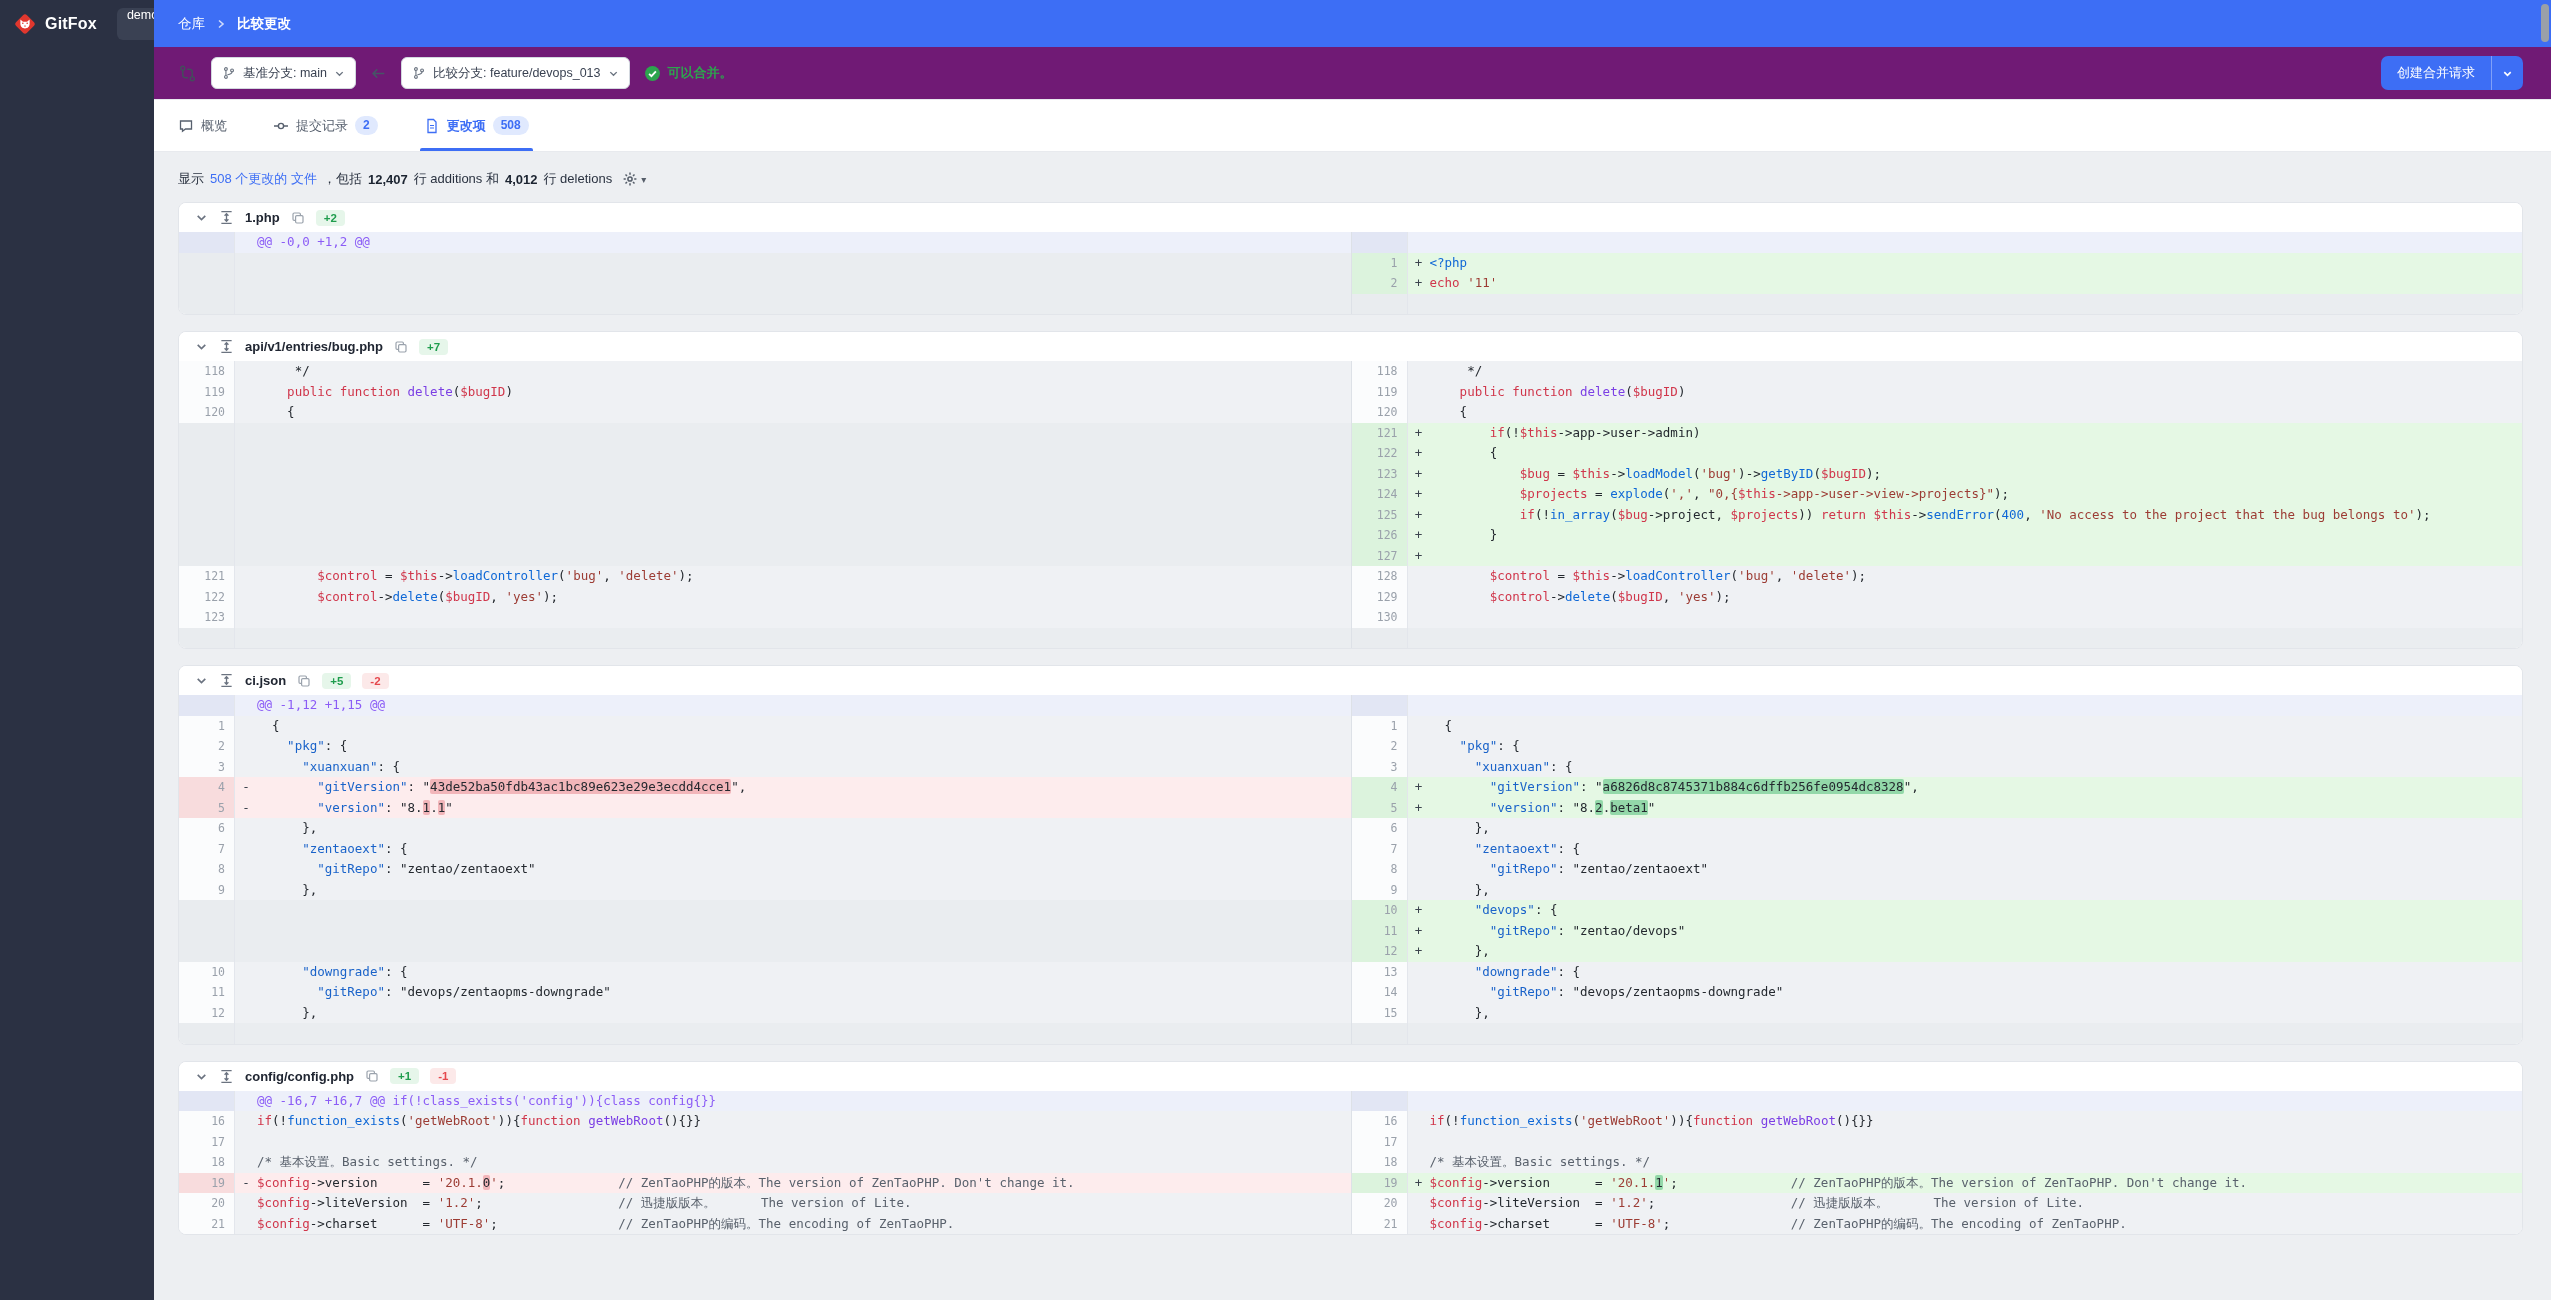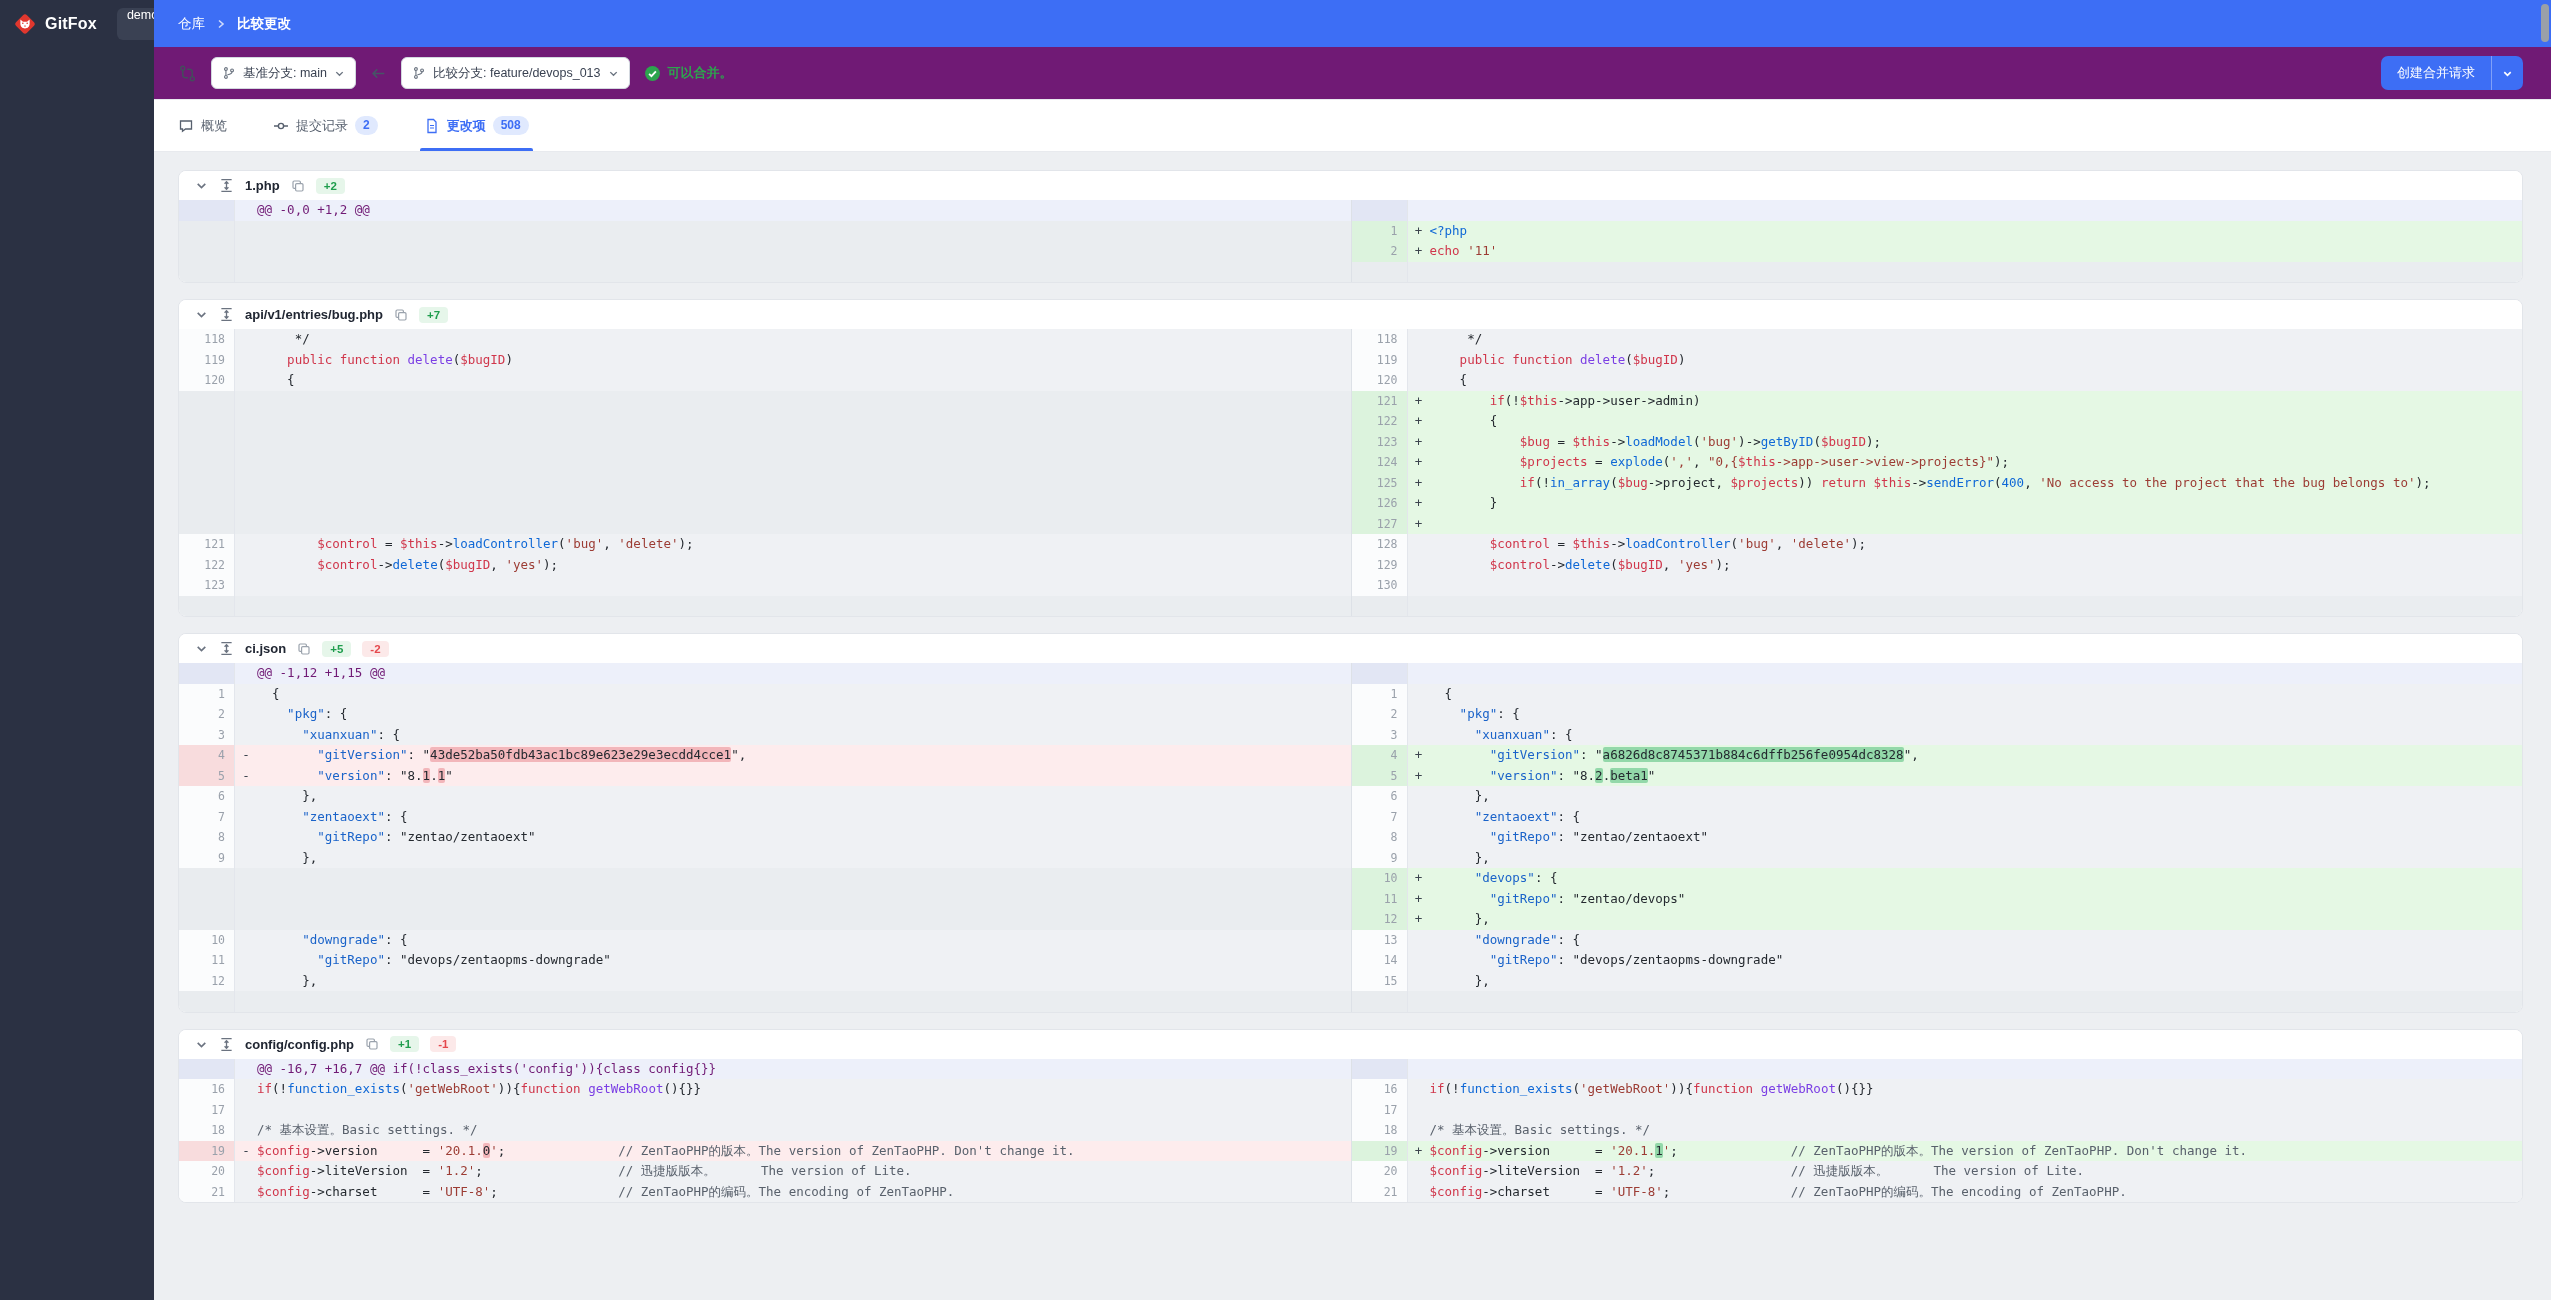--- a/index.html
+++ b/index.html
@@ -99,21 +99,21 @@
   .codeln { white-space:pre; color:#24292f; flex:1; }
   .ctx  .mark, .ctx  .codeln { background:#eff1f4; }
   .add  .gut { background:#dcf3dd; }
   .add  .mark, .add  .codeln { background:#e5f8e4; }
   .del  .gut { background:#f8dcdd; }
   .del  .mark, .del  .codeln { background:#fdeced; }
   .empty .gut { background:#e9ecef; }
   .empty .mark, .empty .codeln { background:#eaedf0; }
   .hunkrow .gut { background:#e2e6f4; }
   .hunkrow .mark, .hunkrow .codeln { background:#edf0fa; }
-  .hunkrow .codeln { color:#701a75; }
+  .hunkrow .codeln { color:#8b5cf6; }
   .padrow { height:13px; }
   .padrow .gut { background:#e9ecef; } .padrow .mark,.padrow .codeln { background:#eaedf0; }
 
   .k { color:#d0364b; } .v { color:#d0364b; } .d { color:#7b3fe4; } .f { color:#0f68d6; }
   .s { color:#9c3c34; } .n { color:#0f68d6; } .c { color:#59616c; } .key { color:#1a63c9; }
   .hd { background:#f2b6ba; border-radius:2px; } .ha { background:#93d8a9; border-radius:2px; }
 
   .scroll-thumb { position:absolute; right:2px; top:4px; width:8px; height:38px; background:#9aa0a8;
                   border-radius:4px; z-index:20; }
 </style>
@@ -302,20 +302,36 @@
               <path d="M4 1.5h5.5L12 4v10.5H4V1.5z" fill="none" stroke="currentColor" stroke-width="1.3"></path>
               <path d="M6 7.5h4M6 10h4" stroke="currentColor" stroke-width="1.1"></path>
             </svg>
           </span>
           <span>更改项</span>
           <span class="pill">508</span>
         </div>
       </div>
 
     <div class="content">
+      <div class="summary">
+        <span>显示</span>
+        <span class="lnk">508 个更改的 文件</span>
+        <span>，包括</span>
+        <b>12,407</b>
+        <span>行 additions 和</span>
+        <b>4,012</b>
+        <span>行 deletions</span>
+        <span class="gearwrap">
+          <svg viewBox="0 0 16 16">
+            <circle cx="8" cy="8" r="2.1" fill="none" stroke="currentColor" stroke-width="1.5"></circle>
+            <path d="M8 1.6v2.2M8 12.2v2.2M1.6 8h2.2M12.2 8h2.2M3.5 3.5L5 5M11 11l1.5 1.5M12.5 3.5L11 5M5 11l-1.5 1.5" stroke="currentColor" stroke-width="1.5"></path>
+          </svg>
+          <span class="caret">▾</span>
+        </span>
+      </div>
       <div>
           <section class="file-card">
             <div class="fc-head">
               <span class="coll" style="display: inline-flex; align-items: center;">
                 <svg width="13" height="13" viewBox="0 0 12 12">
                   <path d="M2.5 4.5L6 8l3.5-3.5" fill="none" stroke="currentColor" stroke-width="1.5"></path>
                 </svg>
               </span>
               <span class="unfold" style="display: inline-flex; align-items: center;">
                 <svg width="15" height="15" viewBox="0 0 14 14">

